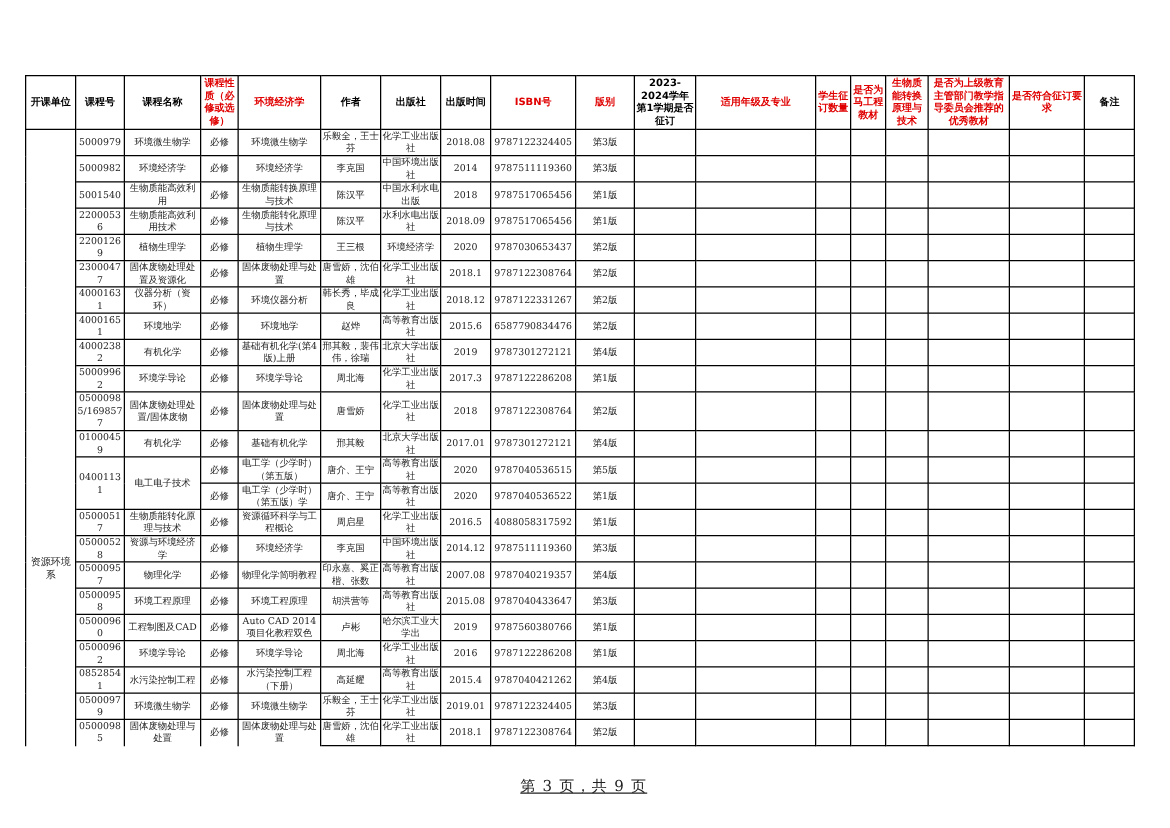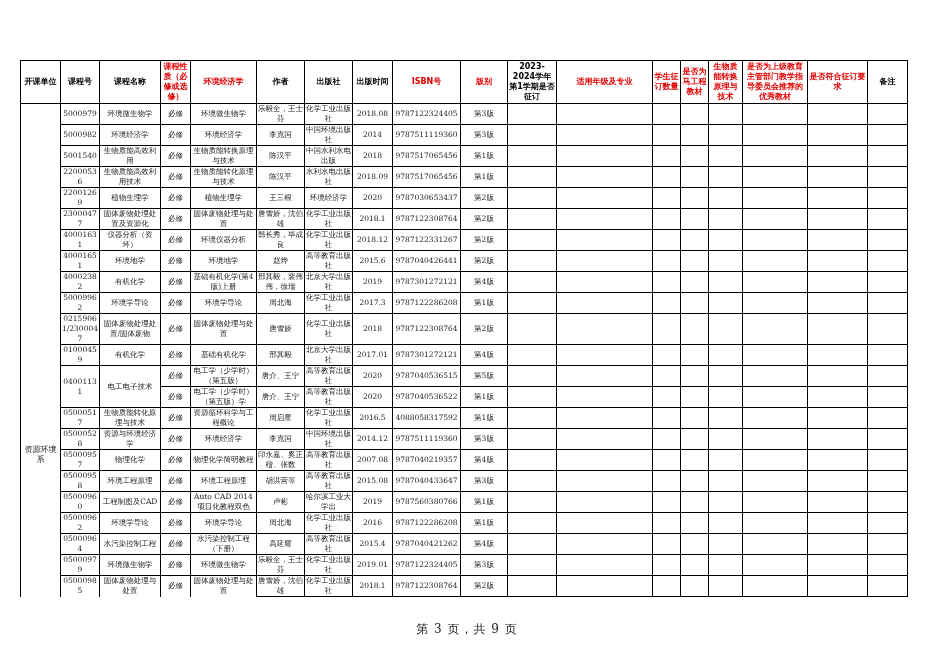--- a/index.html
+++ b/index.html
@@ -58,20 +58,21 @@
     .footer {
       position: absolute;
       left: 0;
       width: 934px;
       top: 621px;
       text-align: center;
       font-family: "DejaVu Serif", "Liberation Serif", serif;
       font-size: 12px;
       letter-spacing: 1px;
       color: #222;
+      text-decoration: underline;
     }
   </style>
 </head>
 <body>
 
 <div class="sheet">
   <table class="grid" id="grid">
     <colgroup>
       <col style="width:40px">
       <col style="width:39px">
@@ -250,21 +251,21 @@
           <td></td>
         </tr>
         <tr>
           <td>40001651</td>
           <td>环境地学</td>
           <td>必修</td>
           <td>环境地学</td>
           <td>赵烨</td>
           <td>高等教育出版社</td>
           <td>2015.6</td>
-          <td>9787040426441</td>
+          <td>6587790834476</td>
           <td>第2版</td>
           <td></td>
           <td></td>
           <td></td>
           <td></td>
           <td></td>
           <td></td>
           <td></td>
           <td></td>
         </tr>
@@ -300,21 +301,21 @@
           <td></td>
           <td></td>
           <td></td>
           <td></td>
           <td></td>
           <td></td>
           <td></td>
           <td></td>
         </tr>
         <tr>
-          <td>02159061/2300047</td>
+          <td>05000985/1698577</td>
           <td>固体废物处理处置/固体废物</td>
           <td>必修</td>
           <td>固体废物处理与处置</td>
           <td>唐雪娇</td>
           <td>化学工业出版社</td>
           <td>2018</td>
           <td>9787122308764</td>
           <td>第2版</td>
           <td></td>
           <td></td>
@@ -488,21 +489,21 @@
           <td></td>
           <td></td>
           <td></td>
           <td></td>
           <td></td>
           <td></td>
           <td></td>
           <td></td>
         </tr>
         <tr>
-          <td>05000964</td>
+          <td>08528541</td>
           <td>水污染控制工程</td>
           <td>必修</td>
           <td>水污染控制工程（下册）</td>
           <td>高延耀</td>
           <td>高等教育出版社</td>
           <td>2015.4</td>
           <td>9787040421262</td>
           <td>第4版</td>
           <td></td>
           <td></td>

